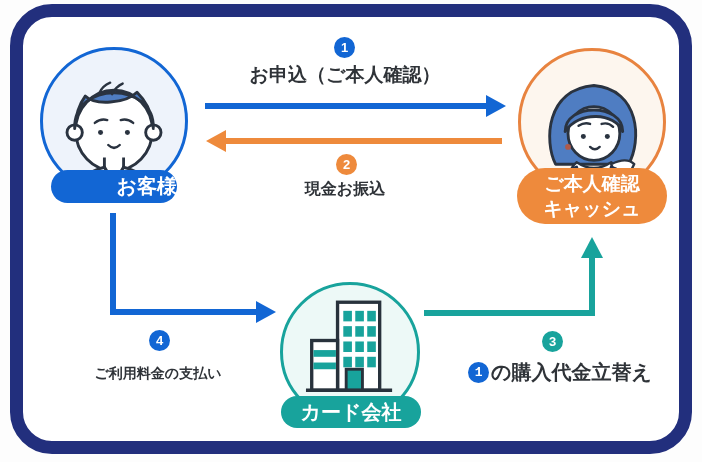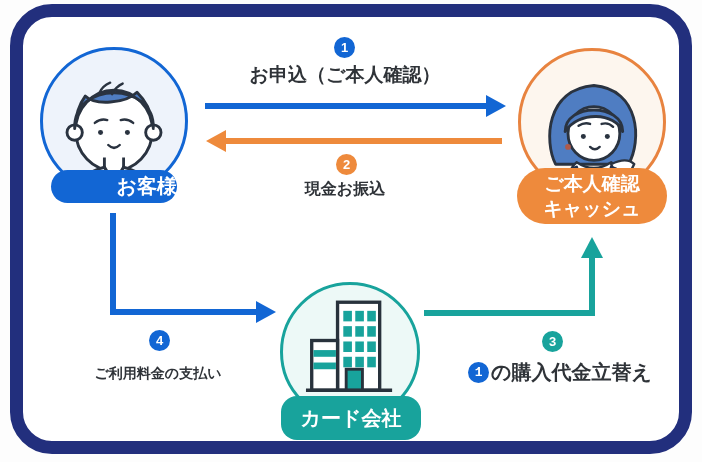--- a/index.html
+++ b/index.html
@@ -21,21 +21,21 @@
   .circle.online{left:518px;top:48px;width:148px;height:148px;border:3px solid #e8833f;background:#fdf6ee;}
   .circle.card{left:280px;top:282px;width:140px;height:140px;border:3px solid #18a39c;background:#edf9f7;}
   .circle svg{position:absolute;left:0;top:0;width:100%;height:100%;}
   
   .pill{
     position:absolute;display:flex;flex-direction:column;align-items:center;justify-content:center;
     color:#ffffff;font-weight:bold;text-align:center;z-index:5;
   }
   .pill.customer{left:51px;top:170px;width:126px;height:33px;border-radius:17px;background:#1266d4;font-size:20px;align-items:flex-end;}
   .pill.online{left:517px;top:168px;width:150px;height:56px;border-radius:28px;background:#ee8a3c;font-size:19px;line-height:25px;}
-  .pill.card{left:281px;top:396px;width:140px;height:44px;border-radius:16px;background:#18a39c;font-size:20px;}
+  .pill.card{left:281px;top:396px;width:140px;height:32px;border-radius:16px;background:#18a39c;font-size:20px;}
   
   .arrows{position:absolute;left:0;top:0;width:702px;height:462px;pointer-events:none;z-index:3;}
   
   .badge{
     position:absolute;width:21px;height:21px;border-radius:50%;z-index:6;
     display:flex;align-items:center;justify-content:center;
     color:#ffffff;font-size:13px;font-weight:bold;
   }
   .badge.blue{background:#1266d4;}
   .badge.orange{background:#ee8a3c;}

